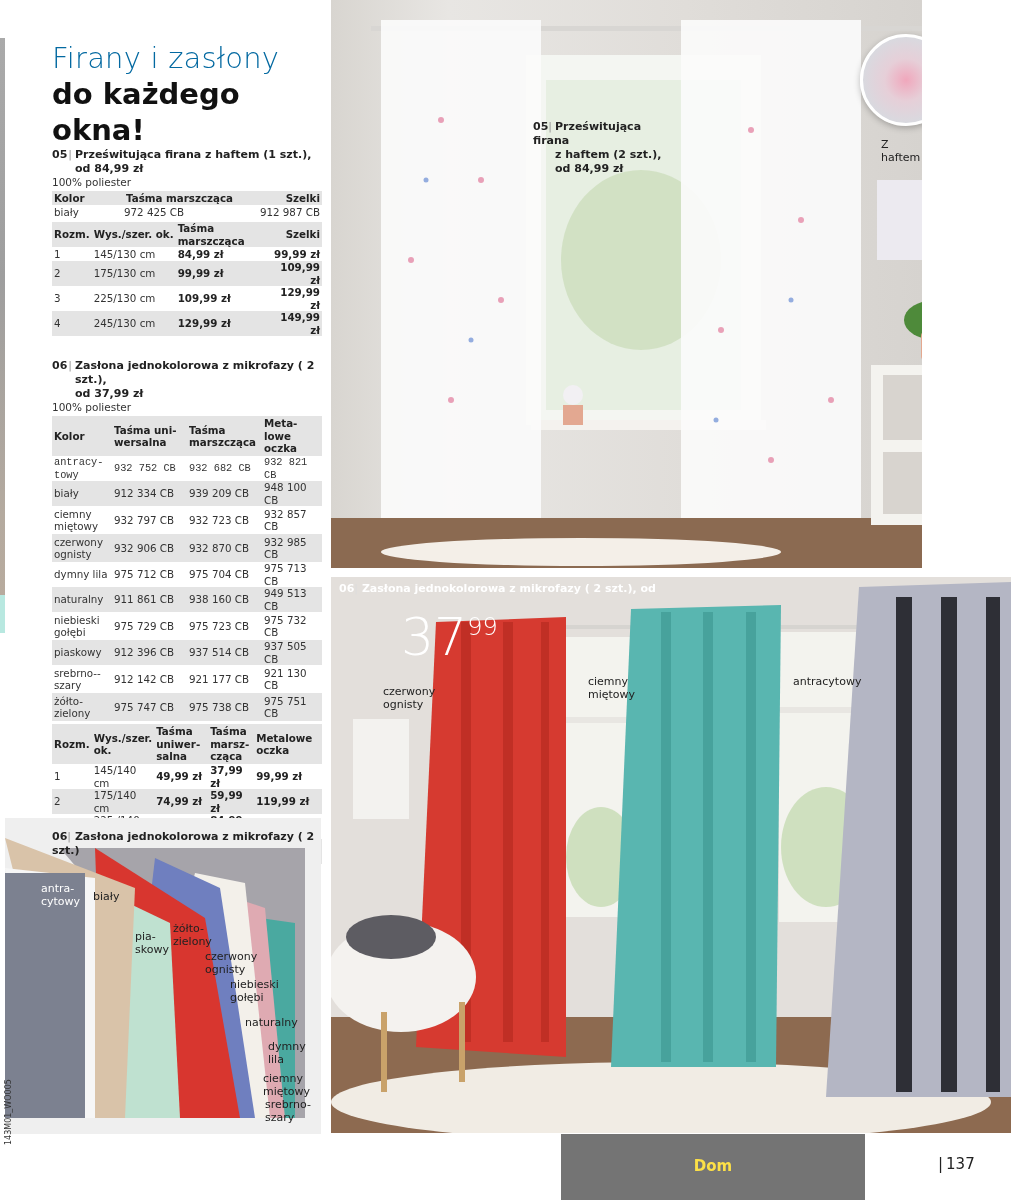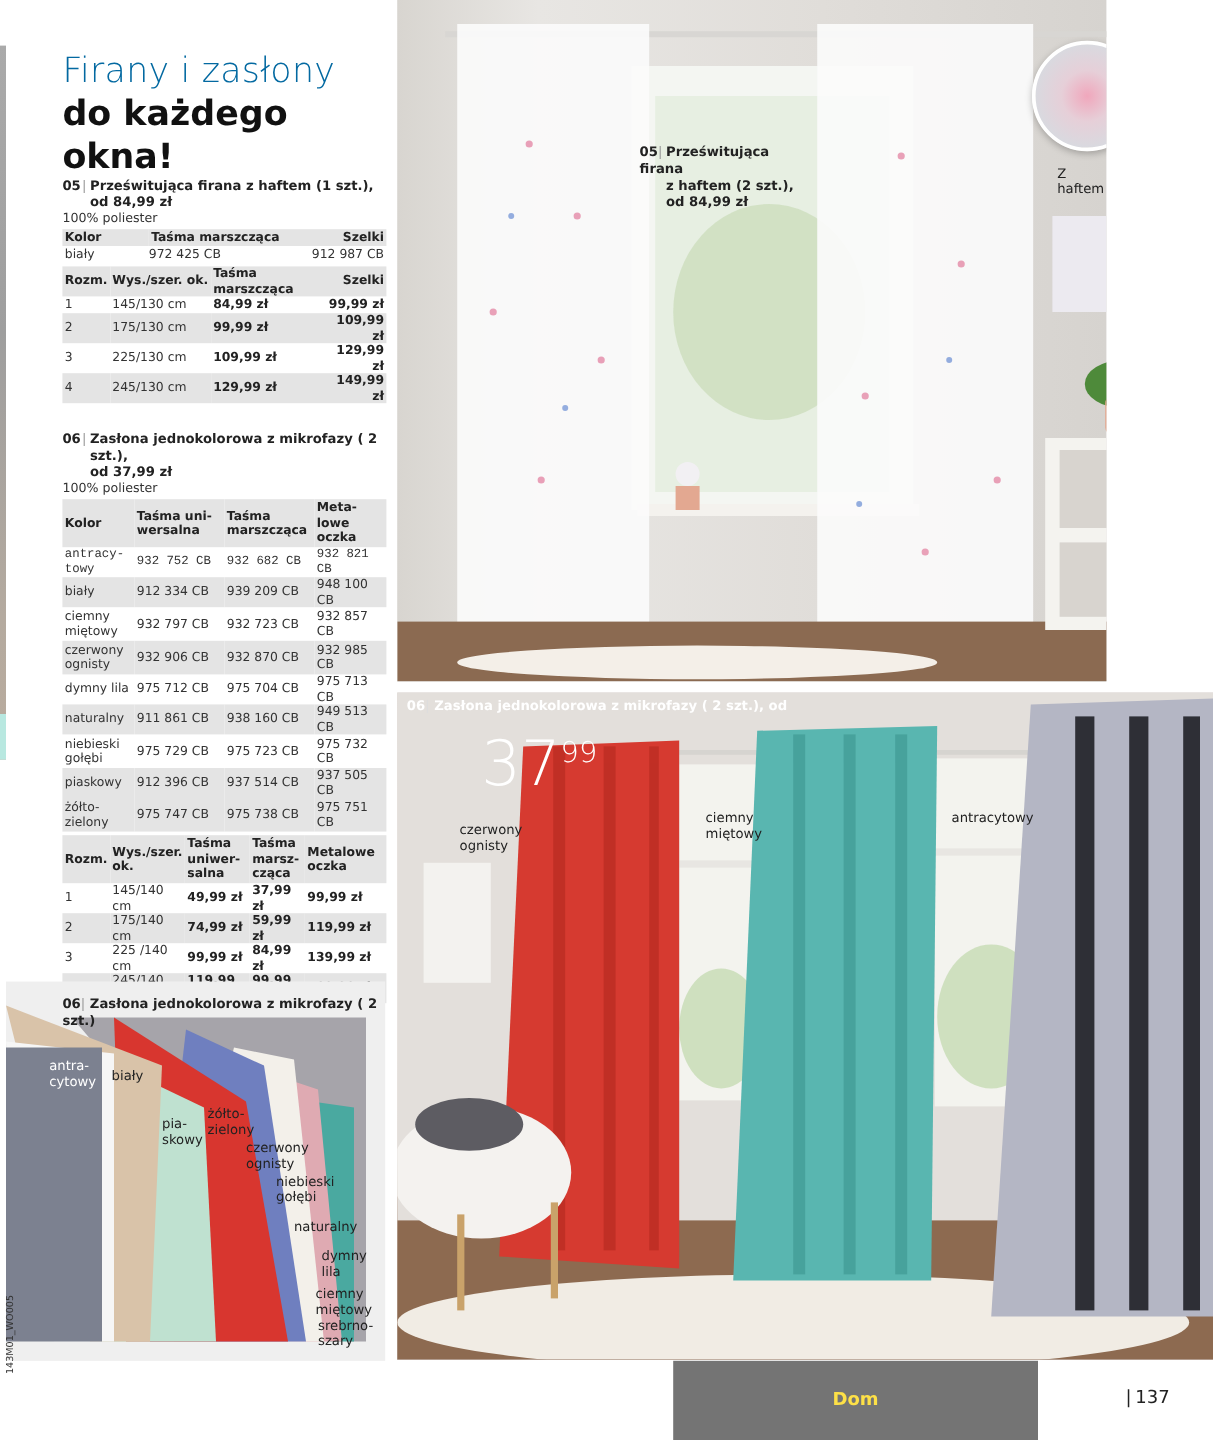--- a/index.html
+++ b/index.html
@@ -171,20 +171,26 @@
             <td>niebieski gołębi</td>
             <td>975 729 CB</td>
             <td>975 723 CB</td>
             <td>975 732 CB</td>
           </tr>
       <tr class="shade" style="height:14px;">
             <td>piaskowy</td>
             <td>912 396 CB</td>
             <td>937 514 CB</td>
             <td>937 505 CB</td>
+          </tr>
+      <tr style="height:28px;">
+            <td>srebrno--szary</td>
+            <td>912 142 CB</td>
+            <td>921 177 CB</td>
+            <td>921 130 CB</td>
           </tr>
       <tr class="shade" style="height:28px;">
             <td>żółto-zielony</td>
             <td>975 747 CB</td>
             <td>975 738 CB</td>
             <td>975 751 CB</td>
           </tr>
     </tbody>
       </table>
 

